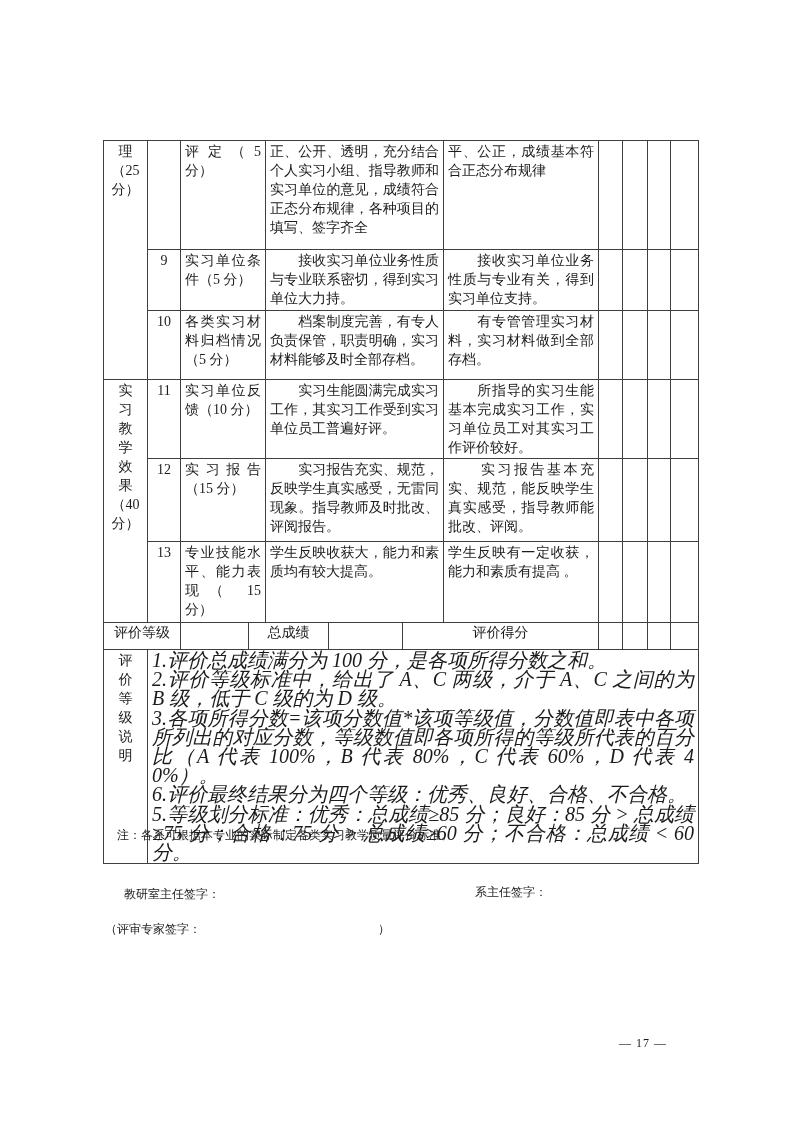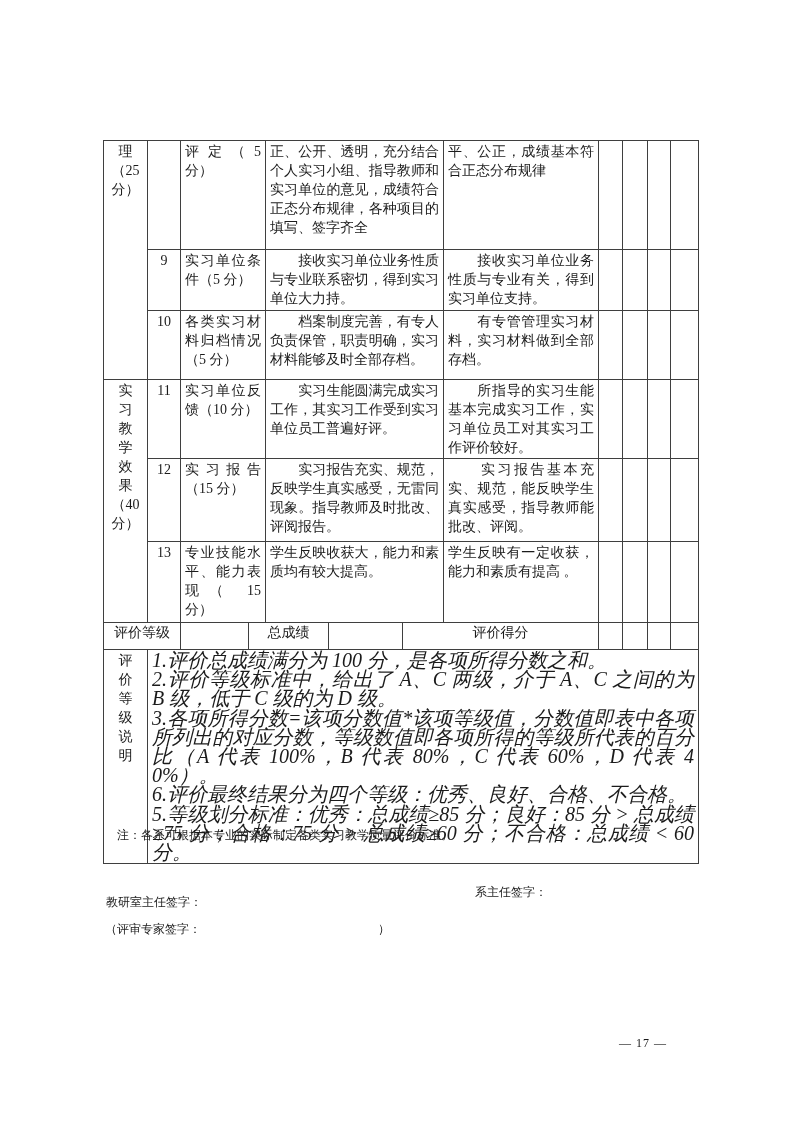--- a/index.html
+++ b/index.html
@@ -55,21 +55,21 @@
   td.grade-label { text-align:center; vertical-align:middle;font-family:Liberation Mono, monospace; }
   td.notes-title {
     text-align:center; vertical-align:middle;
     white-space:pre-line; line-height:25px; padding:2px 0;
   }
   td.notes { padding:4px 6px 4px 8px; }
   td.notes .note { font-size:20px; line-height:19.2px; text-align:justify;font-style:italic; }
 
   .footer-text { position:absolute; font-size:12px; white-space:nowrap; }
   .remark    { left:117px; top:827px; }
-  .sig-lab   { left:106px; top:886px;margin-top:8px; }
+  .sig-lab   { left:124px; top:886px; }
   .sig-dept  { left:475px; top:884px; }
   .sig-expert{ left:105px; top:921px; width:285px; display:flex; justify-content:space-between; white-space:nowrap;gap:36px; }
   .page-num  { left:598px; top:1036px; width:90px; text-align:center; font-size:12px; letter-spacing:1px; }
 </style>
 </head>
 <body>
 
 <div class="page">
 
   <table class="eval">

